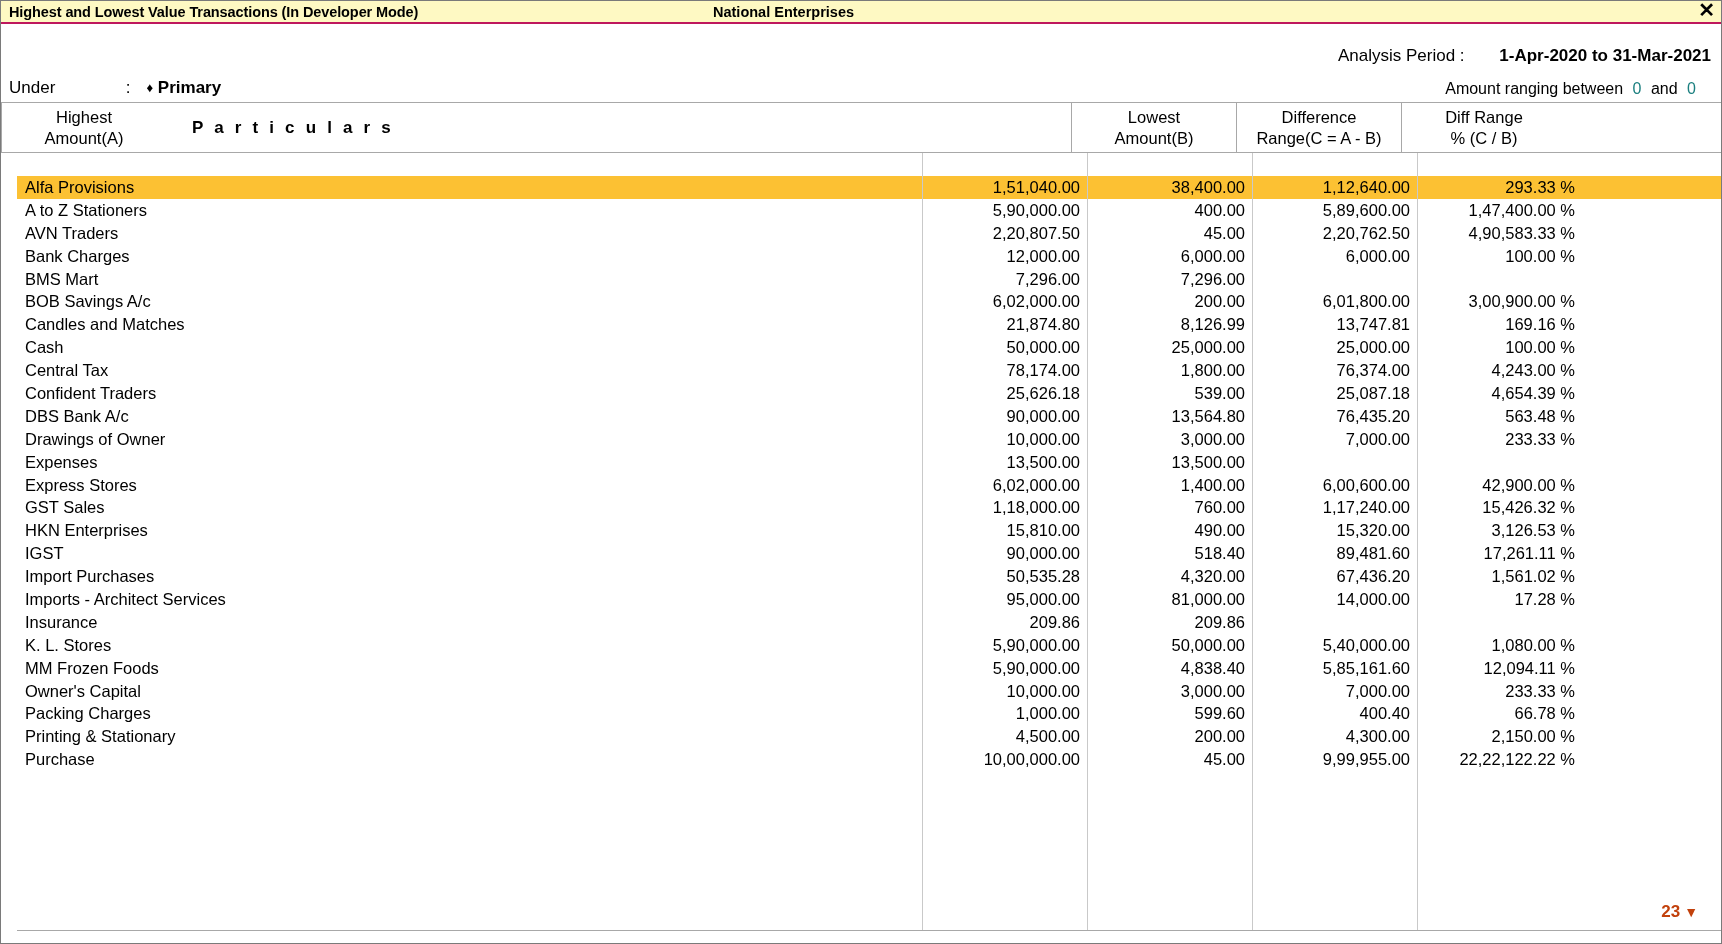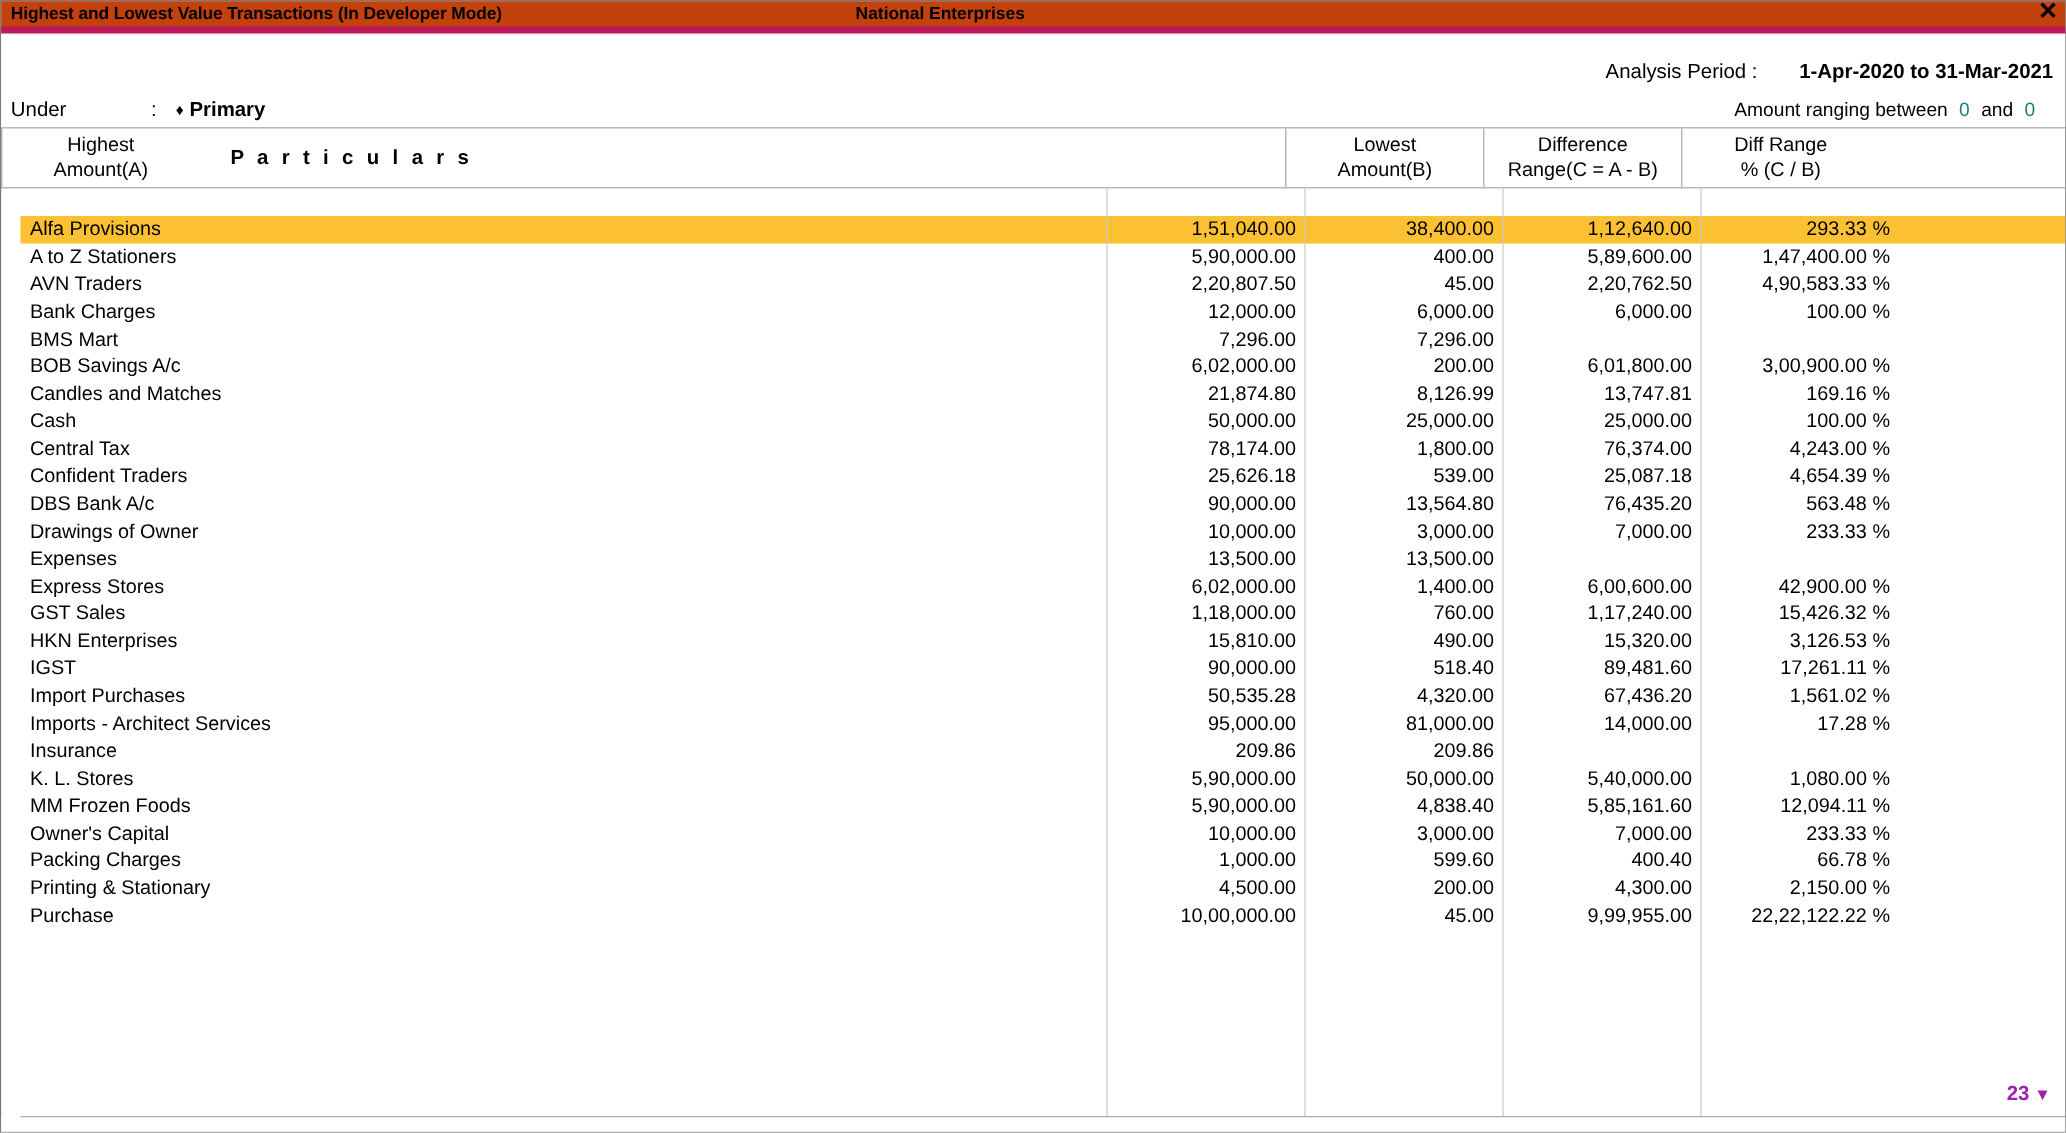--- a/index.html
+++ b/index.html
@@ -24,22 +24,22 @@
     background: #ffffff;
     display: flex;
     flex-direction: column;
   }
 
   
   .titlebar {
     position: relative;
     height: 21px;
     min-height: 21px;
-    background: #c2410c;
-    border-bottom: 6px solid #be185d;
+    background: #fef9c3;
+    border-bottom: 2px solid #be185d;
     display: flex;
     align-items: center;
     text-align: right;
   }
   .titlebar-left {
     font-size: 14.5px;
     font-weight: bold;
     padding-left: 8px;
     letter-spacing: -0.1px;
     white-space: nowrap;
@@ -203,24 +203,24 @@
   }
   .tbody-filler .fcell {
     box-sizing: border-box;
     border-left: 1px solid #c9c9c9;
     height: 100%;
   }
   .tbody-filler .fcell.particulars { border-left: none; }
 
   .page-indicator {
     position: absolute;
-    right: 12px;
+    right: 23px;
     bottom: 8px;
     font-size: 17px;
-    color: #a21caf;
+    color: #c2410c;
     font-weight: bold;
     white-space: nowrap;
   }
   .page-indicator .caret { font-size: 14px; margin-left: 4px; }
 
   .bottom-rule {
     height: 0;
     border-top: 1px solid #a8a8a8;
   }
   .footer-strip {

